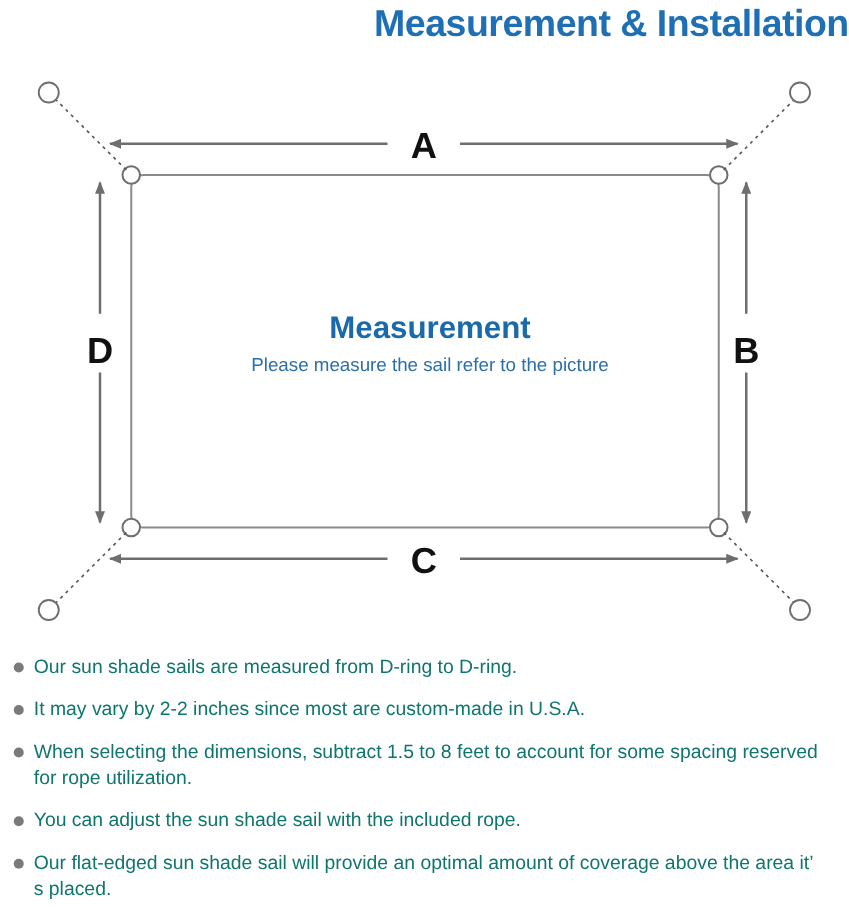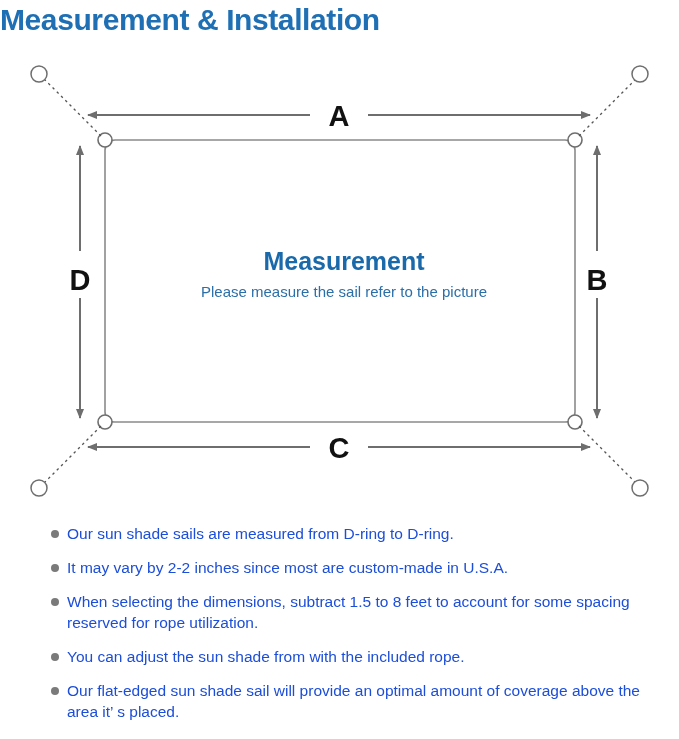--- a/index.html
+++ b/index.html
@@ -13,21 +13,21 @@
     position: relative;
     font-family: "Liberation Sans", sans-serif;
     overflow: hidden;
   }
 
   #page-title {
     position: absolute;
     top: 0px;
     left: 0;
     width: 679px;
-    text-align: left;
+    text-align: right;
     font-family: "Liberation Sans", sans-serif;
     font-weight: bold;
     font-size: 30px;
     letter-spacing: -0.4px;
     color: #1f6fb4;
     line-height: 40px;
     white-space: nowrap;
   }
 
   #diagram-wrap {
@@ -68,23 +68,22 @@
     margin: 0;
     list-style: none;
   }
   .note-item {
     position: relative;
     padding-left: 27px;
     margin-bottom: 13px;
     font-family: "Liberation Sans", sans-serif;
     font-size: 15.5px;
     line-height: 21px;
-    color: #1d4ed8;
+    color: #0f766e;
     padding-right: 20px;
-    margin-left: 40px;
   }
   .note-bullet {
     position: absolute;
     left: 11px;
     top: 7px;
     width: 8px;
     height: 8px;
     border-radius: 50%;
     background: #7a7a7a;
   }
@@ -152,19 +151,19 @@
   <li class="note-item">
     <span class="note-bullet"></span>
     <span>It may vary by 2-2 inches since most are custom-made in U.S.A.</span>
   </li>
   <li class="note-item">
     <span class="note-bullet"></span>
     <span>When selecting the dimensions, subtract 1.5 to 8 feet to account for some spacing reserved for rope utilization.</span>
   </li>
   <li class="note-item">
     <span class="note-bullet"></span>
-    <span>You can adjust the sun shade from with the included rope.</span>
+    <span>You can adjust the sun shade sail with the included rope.</span>
   </li>
   <li class="note-item">
     <span class="note-bullet"></span>
     <span>Our flat-edged sun shade sail will provide an optimal amount of coverage above the area it’ s placed.</span>
   </li>
 </ul>
 
 </body></html>

